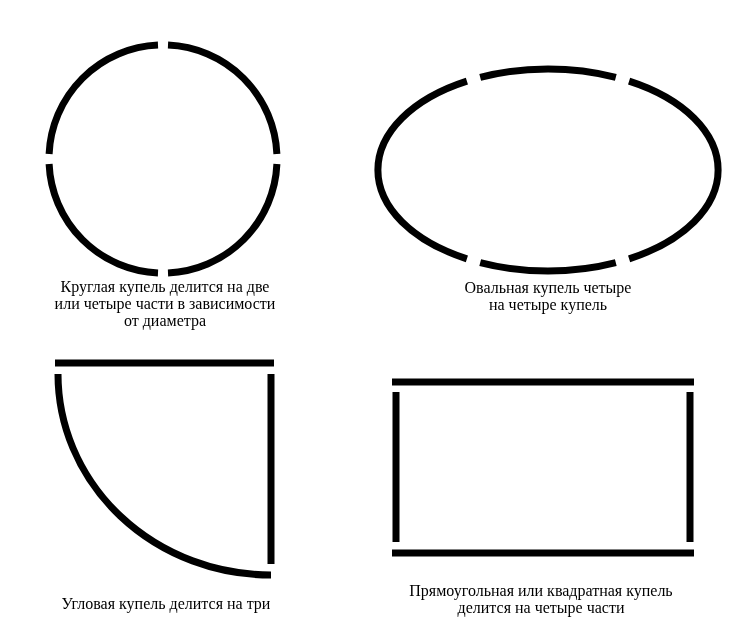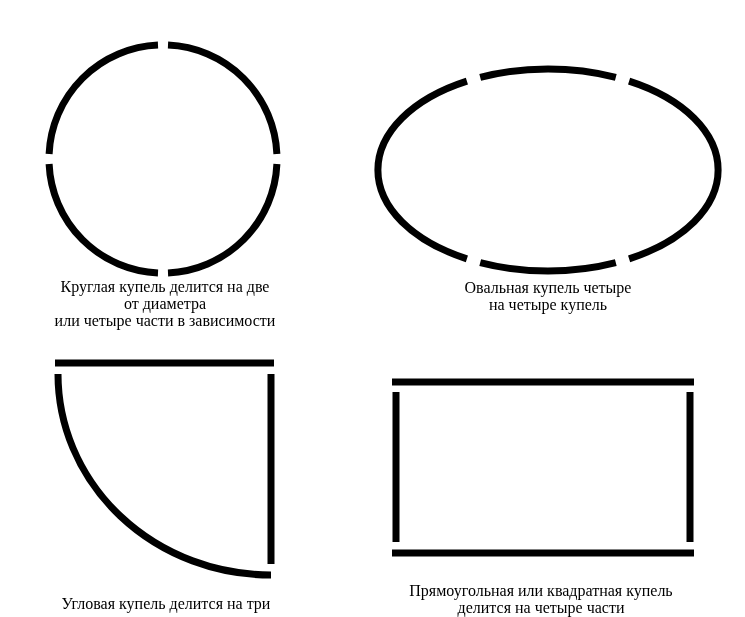--- a/index.html
+++ b/index.html
@@ -70,22 +70,22 @@
     <g>
       <path d="M 392 360 L 694 360"></path>
       <path d="M 392 531 L 694 531"></path>
       <path d="M 396 370 L 396 520"></path>
       <path d="M 690 370 L 690 520"></path>
     </g>
   </svg>
 
   <div class="caption cap-round">
     <span>Круглая купель делится на две</span>
+    <span>или четыре части в зависимости</span>
     <span>от диаметра</span>
-    <span>или четыре части в зависимости</span>
   </div>
 
   <div class="caption cap-oval">
     <span>Овальная купель четыре</span>
     <span>на четыре купель</span>
   </div>
 
   <div class="caption cap-corner">
     <span>Угловая купель делится на три</span>
   </div>

